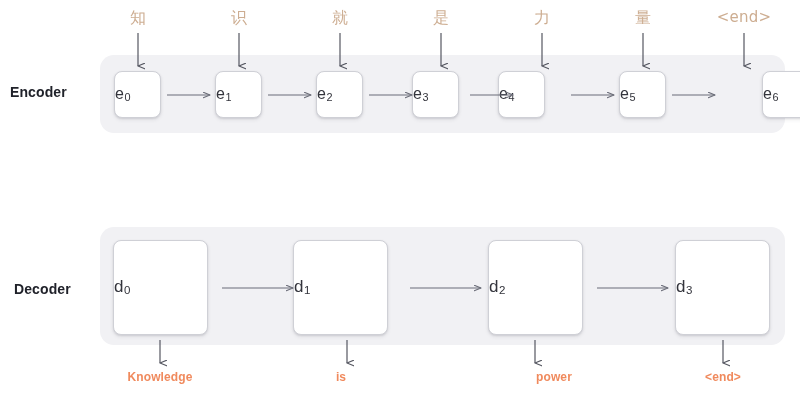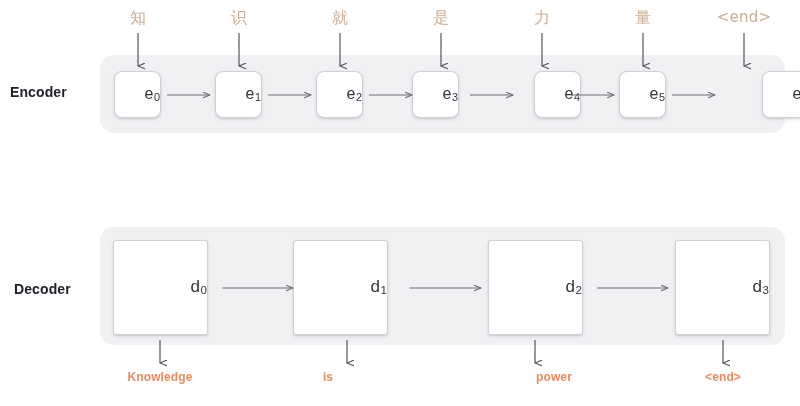--- a/index.html
+++ b/index.html
@@ -39,25 +39,25 @@
 
   
   .cell {
     position: absolute;
     background: #ffffff;
     border: 1px solid #cfd0d6;
     border-radius: 9px;
     box-shadow: 0 1px 2px rgba(40,42,56,.13), 0 2px 4px rgba(40,42,56,.07);
     display: flex;
     align-items: center;
-    justify-content: flex-end;
+    justify-content: flex-start;
     box-sizing: border-box;
   }
   .enc-cell { width: 47px; height: 47px; top: 71px; border-radius: 8px; }
-  .dec-cell { width: 95px; height: 95px; top: 240px; border-radius: 3px; }
+  .dec-cell { width: 95px; height: 95px; top: 240px; border-radius: 8px; }
 
   .cell-text {
     font-size: 16px;
     color: #33343c;
     line-height: 1;
     font-family: "Liberation Sans", "DejaVu Sans", sans-serif;
   }
   .dec-cell .cell-text { font-size: 17px; }
   .cell-text sub {
     font-size: 0.68em;
@@ -121,21 +121,21 @@
 </div>
 <div class="cell enc-cell" style="left:215px">
   <span class="cell-text"><span>e</span><sub>1</sub></span>
 </div>
 <div class="cell enc-cell" style="left:316px">
   <span class="cell-text"><span>e</span><sub>2</sub></span>
 </div>
 <div class="cell enc-cell" style="left:412px">
   <span class="cell-text"><span>e</span><sub>3</sub></span>
 </div>
-<div class="cell enc-cell" style="left:534px">
+<div class="cell enc-cell" style="left:498px">
   <span class="cell-text"><span>e</span><sub>4</sub></span>
 </div>
 <div class="cell enc-cell" style="left:619px">
   <span class="cell-text"><span>e</span><sub>5</sub></span>
 </div>
 <div class="cell enc-cell" style="left:762px">
   <span class="cell-text"><span>e</span><sub>6</sub></span>
 </div>
 
 <div class="cell dec-cell" style="left:113px">
@@ -145,21 +145,21 @@
   <span class="cell-text"><span>d</span><sub>1</sub></span>
 </div>
 <div class="cell dec-cell" style="left:488px">
   <span class="cell-text"><span>d</span><sub>2</sub></span>
 </div>
 <div class="cell dec-cell" style="left:675px">
   <span class="cell-text"><span>d</span><sub>3</sub></span>
 </div>
 
 <div class="out-token" style="left:160px">Knowledge</div>
-<div class="out-token" style="left:328px">is</div>
+<div class="out-token" style="left:341px">is</div>
 <div class="out-token" style="left:554px">power</div>
 <div class="out-token" style="left:723px">&lt;end&gt;</div>
 
 <svg id="arrow-layer" viewBox="0 0 800 406">
   <defs>
     <marker id="ah" markerWidth="9" markerHeight="9" refX="7.4" refY="3.2" orient="auto" markerUnits="userSpaceOnUse">
       <path d="M0.6,0.4 L7.4,3.2 L0.6,6.0" fill="none" stroke="#6b6d78" stroke-width="1.1" stroke-linecap="round" stroke-linejoin="round"></path>
     </marker>
     <marker id="ahd" markerWidth="9" markerHeight="9" refX="3.2" refY="7.4" orient="auto" markerUnits="userSpaceOnUse">
       <path d="M0.4,0.6 L3.2,7.4 L6.0,0.6" fill="none" stroke="#555761" stroke-width="1.2" stroke-linecap="round" stroke-linejoin="round"></path>

